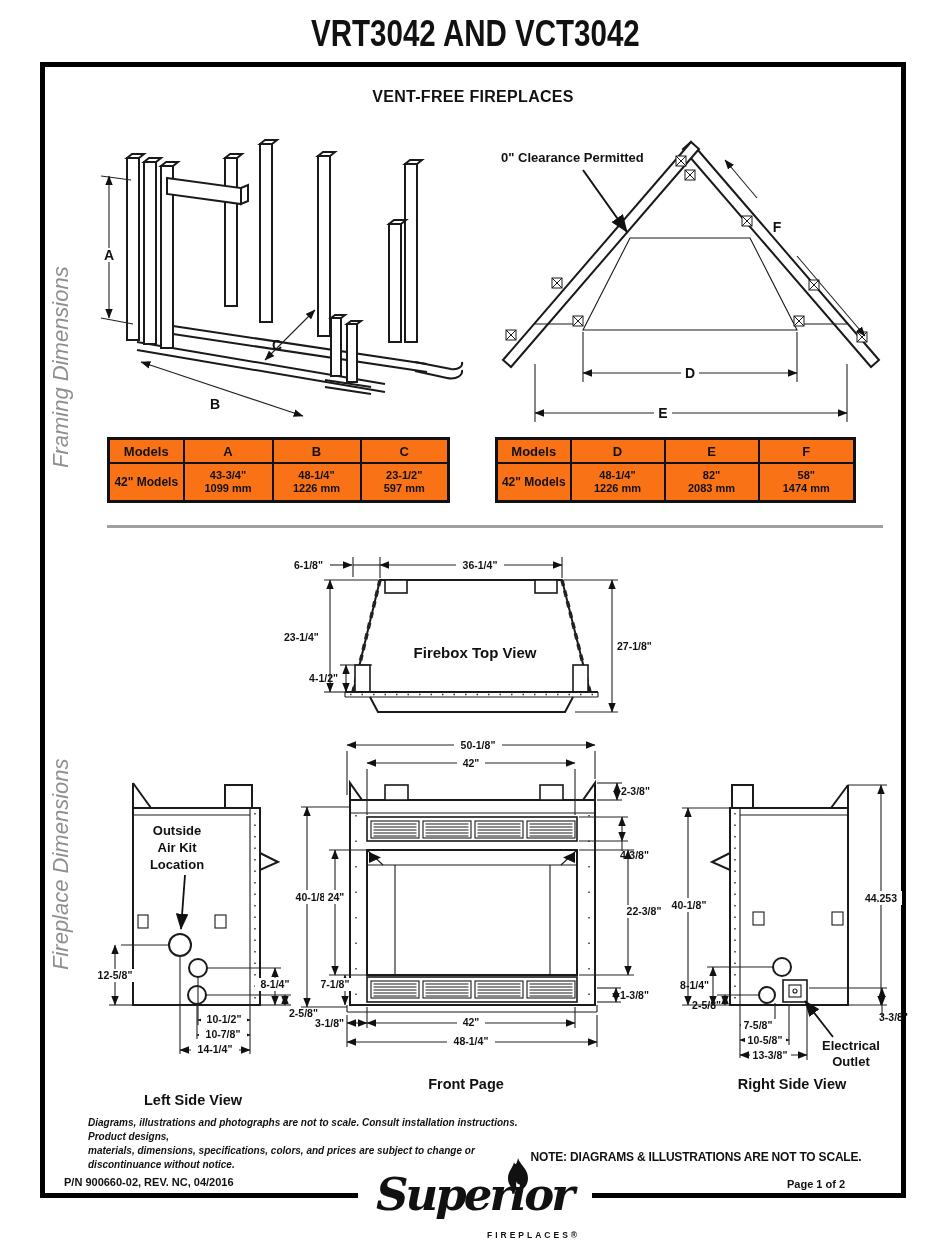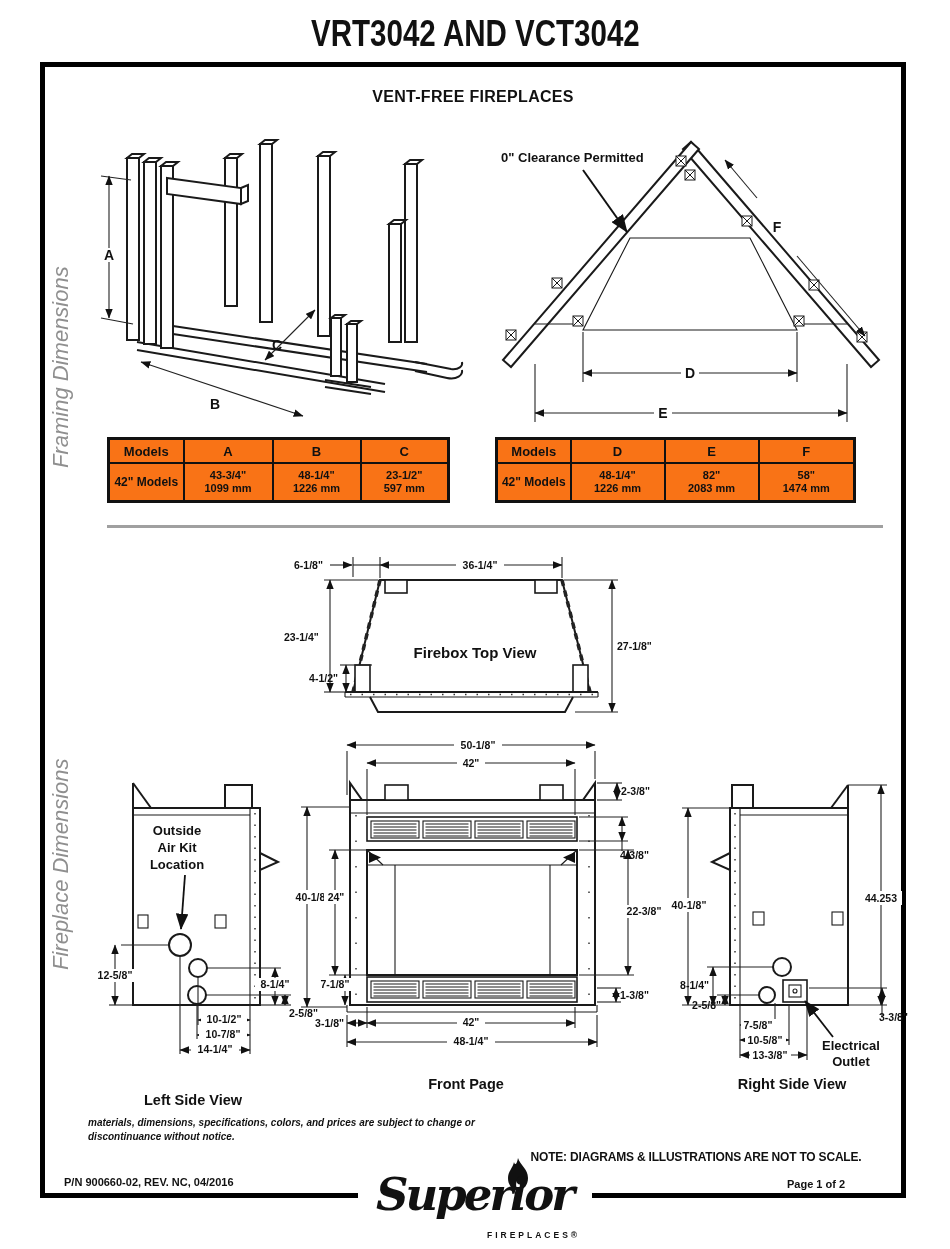--- a/index.html
+++ b/index.html
@@ -598,20 +598,21 @@
     <text class="lbl" x="196" y="293" text-anchor="middle">Outlet</text>
     <line x1="178" y1="264" x2="150" y2="228" stroke="#111" stroke-width="1.8" marker-end="url(#ah)"></line>
   </g>
 </svg>
 
 <div class="abs view-title" id="lsv-title">Left Side View</div>
 <div class="abs view-title" id="fv-title">Front Page</div>
 <div class="abs view-title" id="rsv-title">Right Side View</div>
 
 <div class="abs" id="disclaimer">
+  <div>Diagrams, illustrations and photographs are not to scale. Consult installation instructions. Product designs,</div>
   <div>materials, dimensions, specifications, colors, and prices are subject to change or discontinuance without notice.</div>
 </div>
 <div class="abs" id="note">NOTE: DIAGRAMS &amp; ILLUSTRATIONS ARE NOT TO SCALE.</div>
 <div class="abs" id="pn">P/N 900660-02,  REV. NC,  04/2016</div>
 <div class="abs" id="pagenum">Page 1 of 2</div>
 
 <div class="abs" id="logo">
   <div id="logo-flame">
     <svg width="22" height="32" viewBox="0 0 22 32">
       <path d="M11,0 C13,7 21,11 21,20 C21,27 17,32 11,32 C5,32 1,27 1,20 C1,13 6,10 7,4 C8,8 10,6 11,0 Z" fill="#111"></path>

